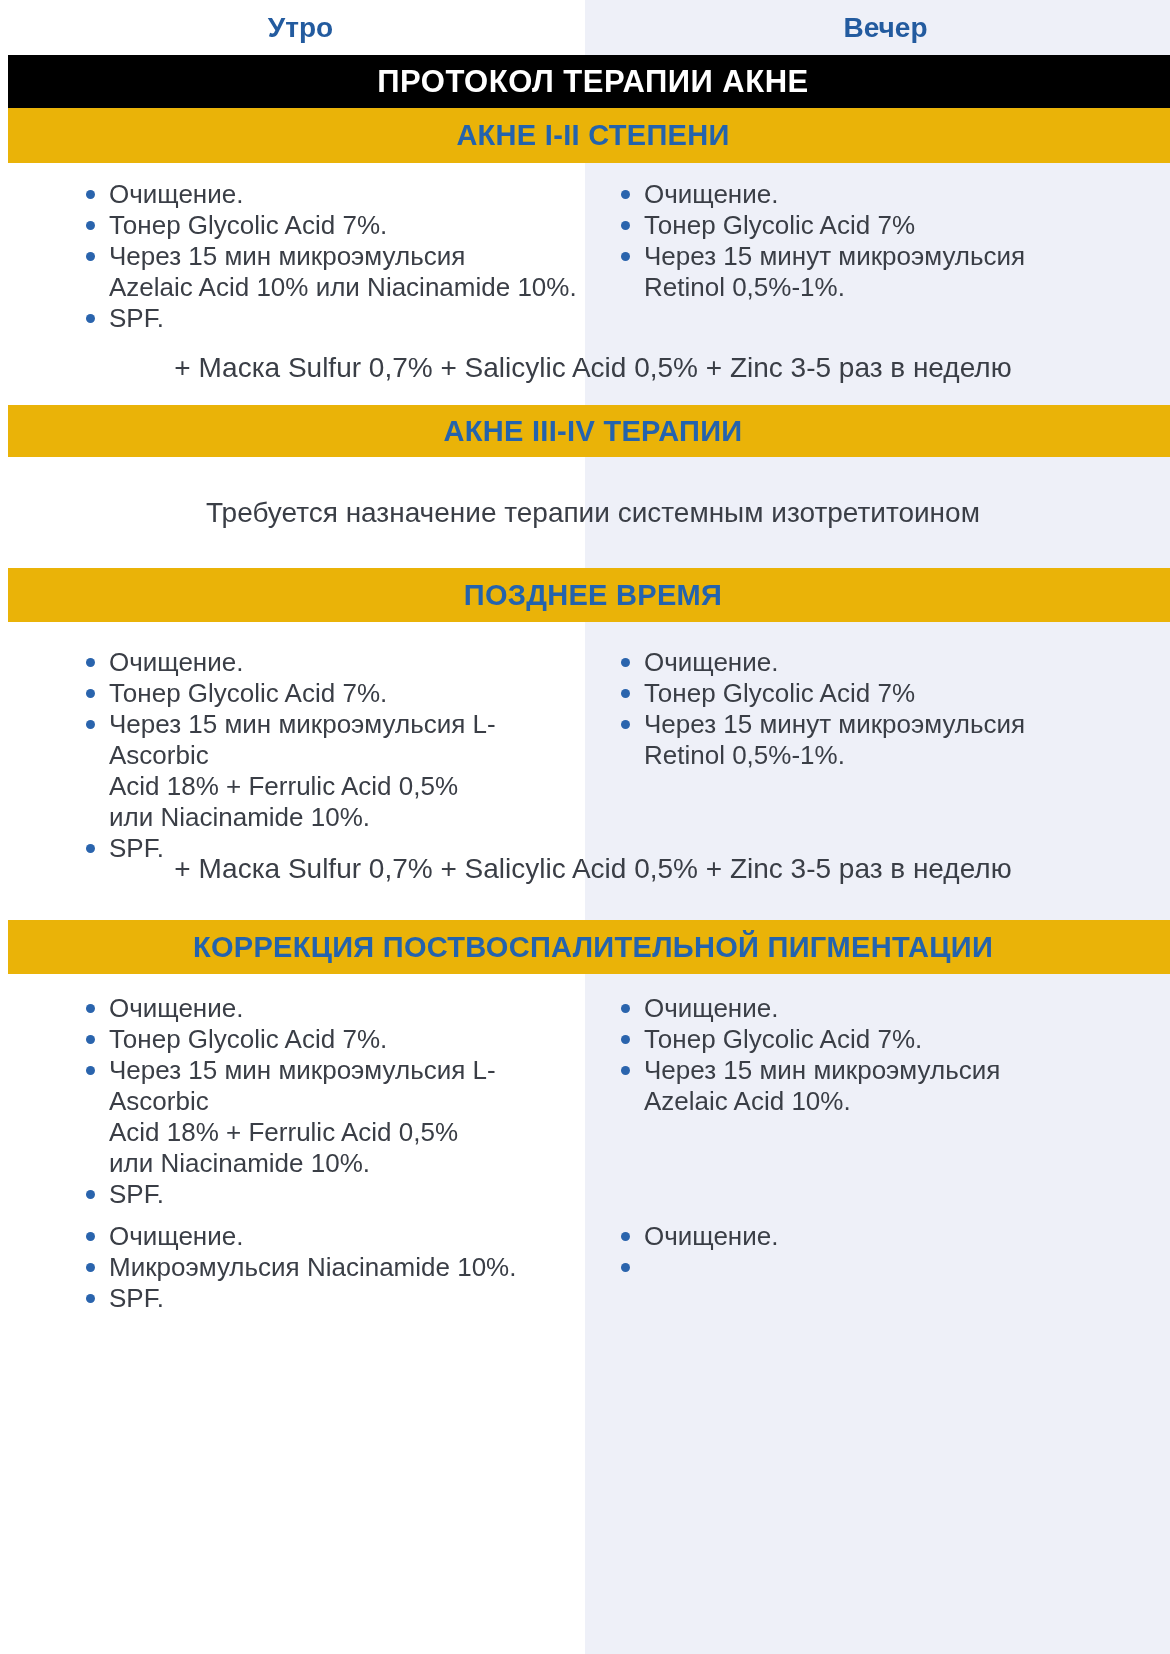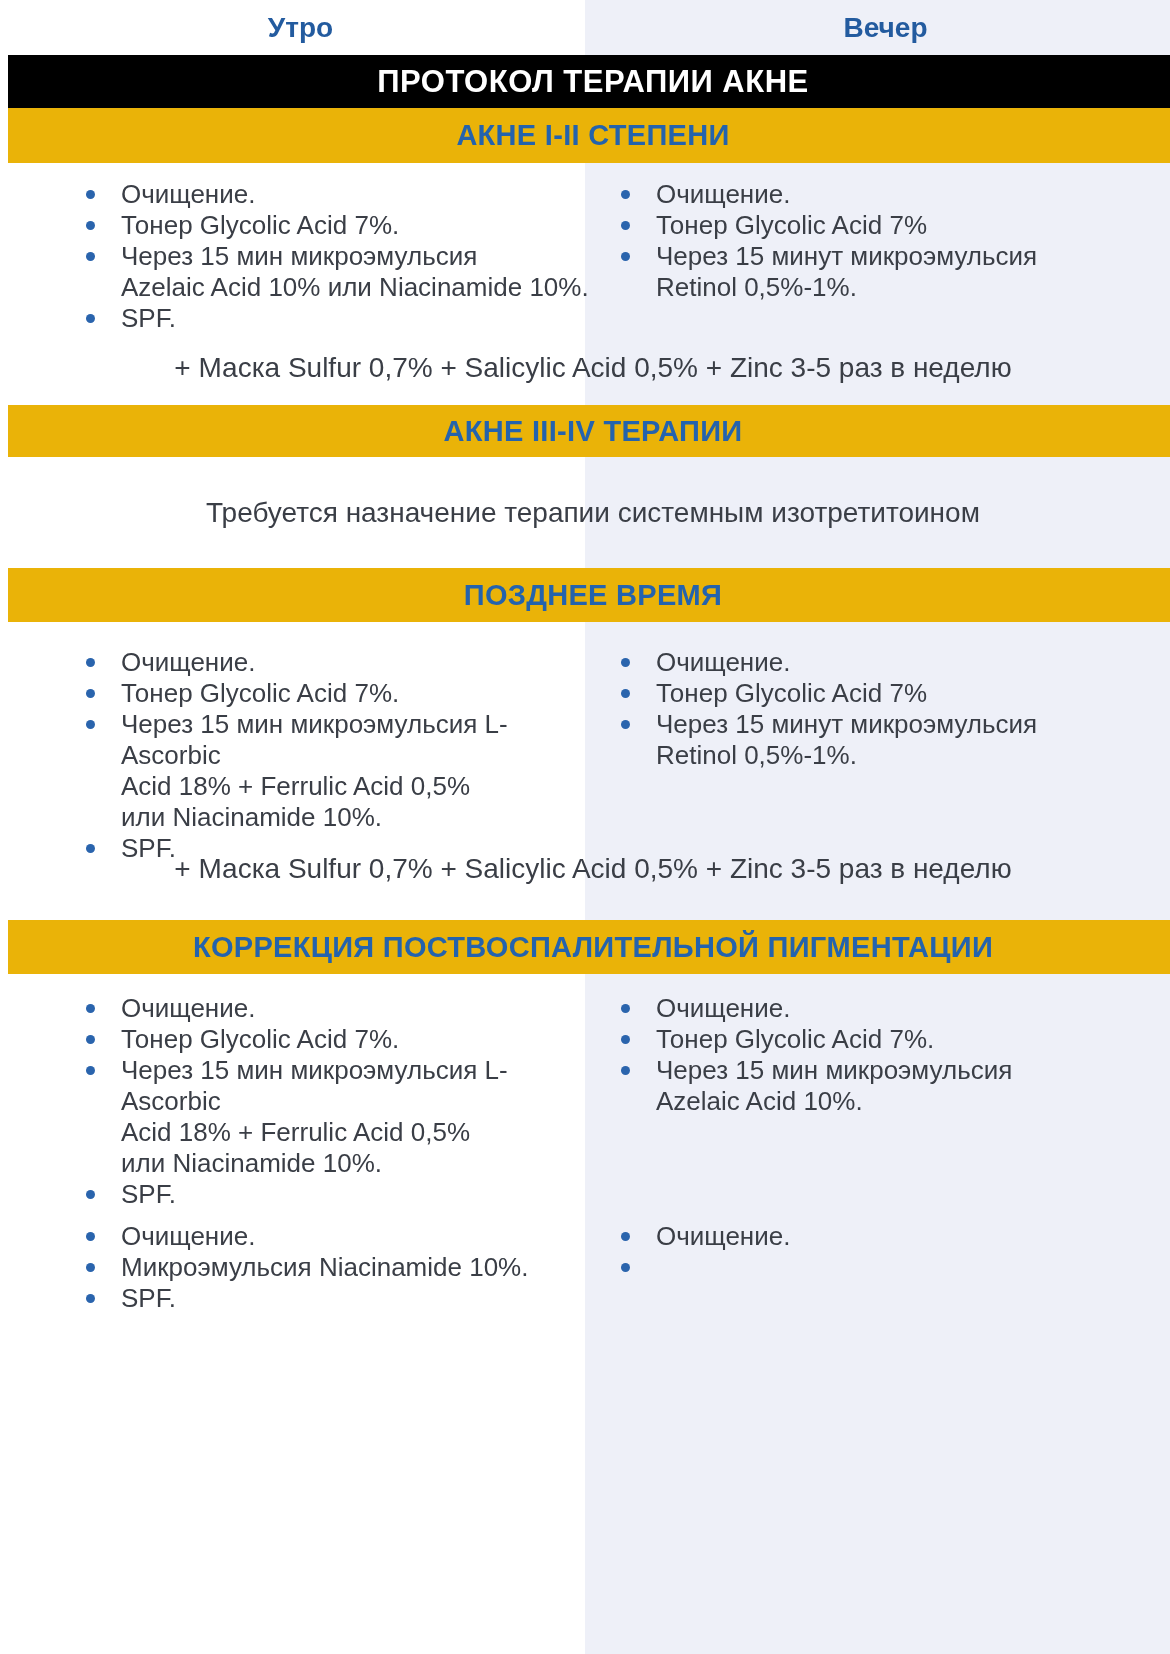--- a/index.html
+++ b/index.html
@@ -38,21 +38,21 @@
   .b4 { height: 54px; } .b5 { height: 52px; }
   .cols { display: flex; box-sizing: border-box; }
   .h1 { height: 167px; padding-top: 16px; }
   .h2 { height: 210px; padding-top: 25px; }
   .h3 { height: 222px; padding-top: 19px; }
   .h4 { height: 406px; padding-top: 25px; }
   .col { width: 585px; }
   ul.bullets { list-style: none; margin: 0; padding: 0 0 0 78px; }
   .col.right ul.bullets { padding-left: 28px; }
   ul.bullets li {
-    display: flex; gap: 26px;
+    display: flex; gap: 14px;
     font-size: 26px; line-height: 31px; color: #3a3e46;
   }
   .dot {
     flex: none; width: 9px; height: 9px; border-radius: 50%;
     background: #2a64ad; margin-top: 11px;
   }
   .li-text { white-space: pre-line; }
   .note {
     box-sizing: border-box; text-align: center;
     font-size: 28px; color: #3a3e46;

